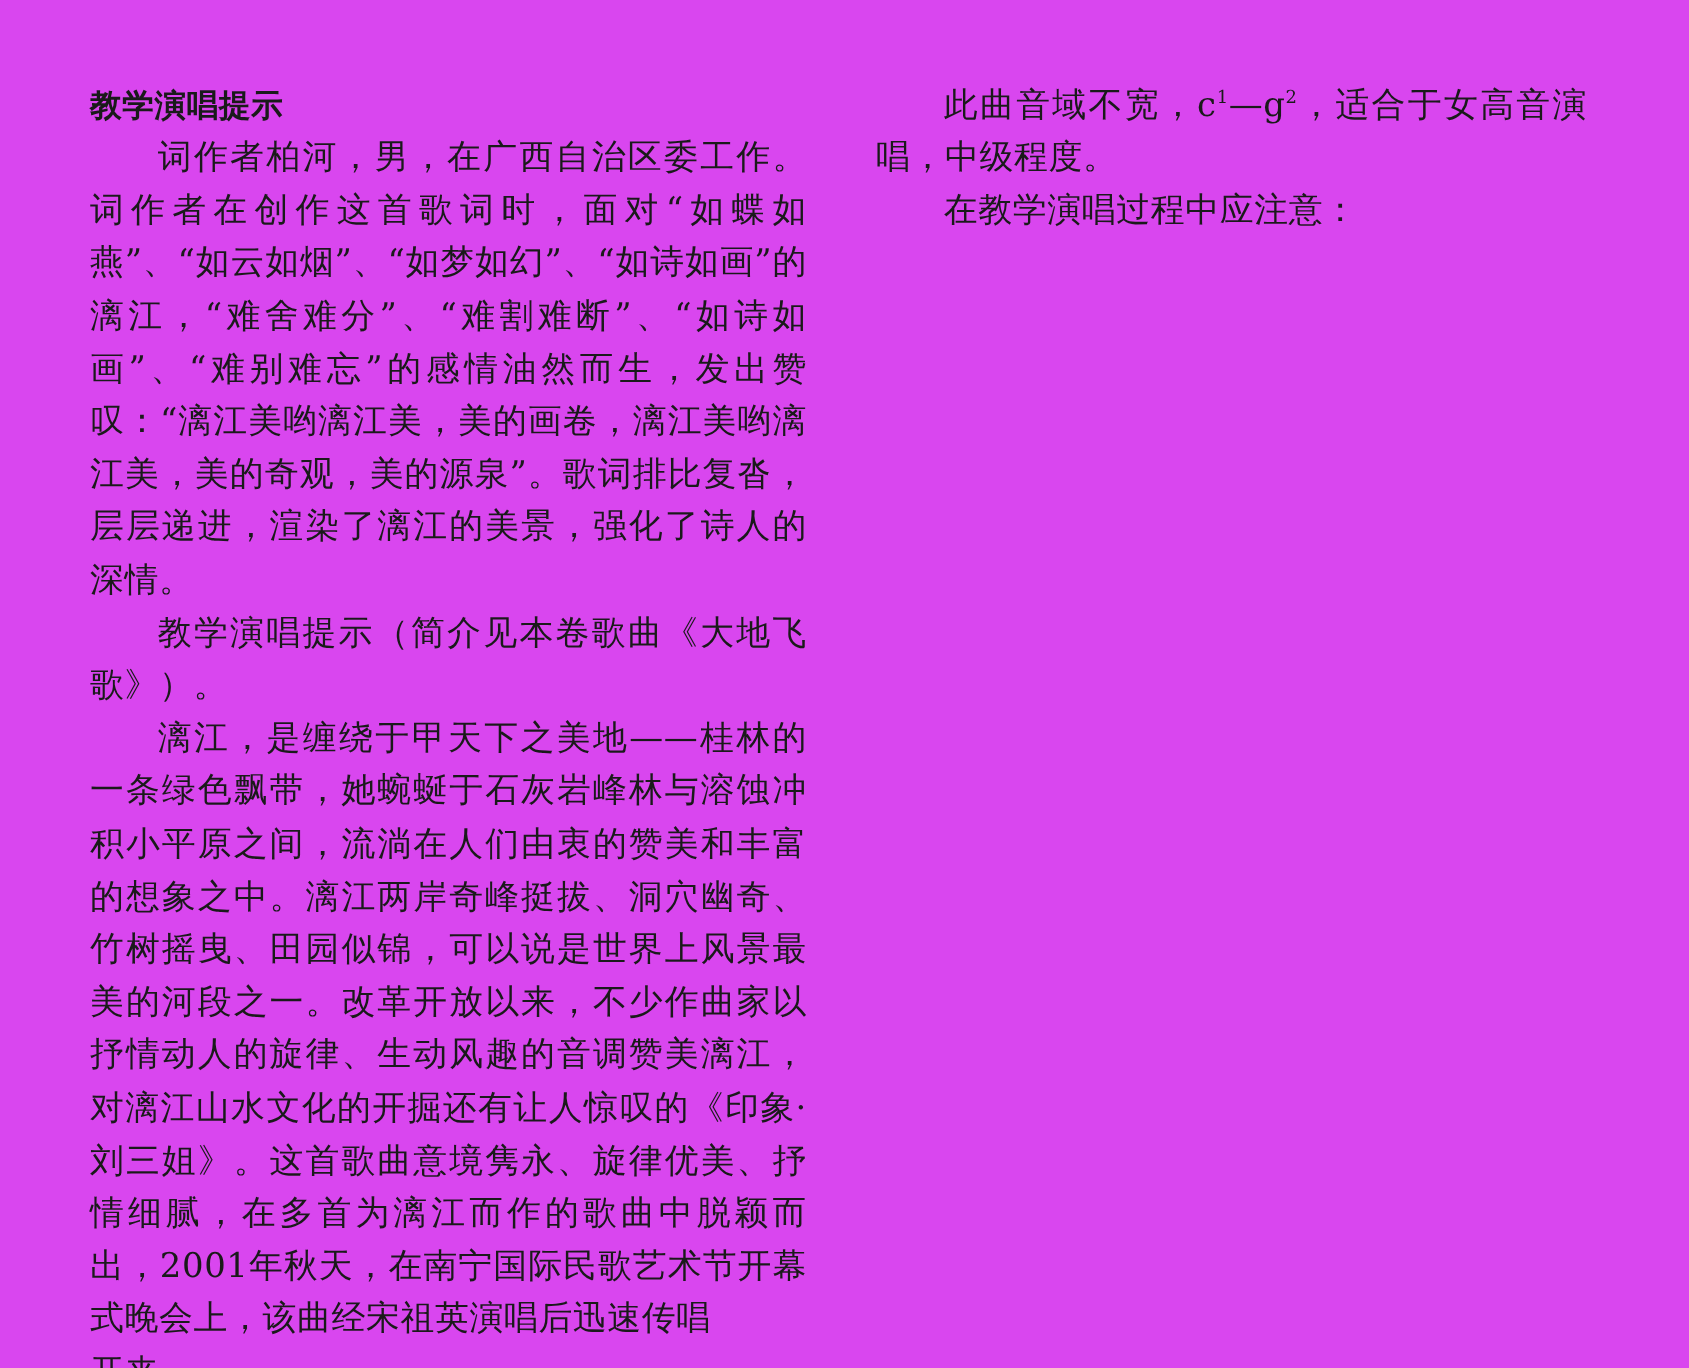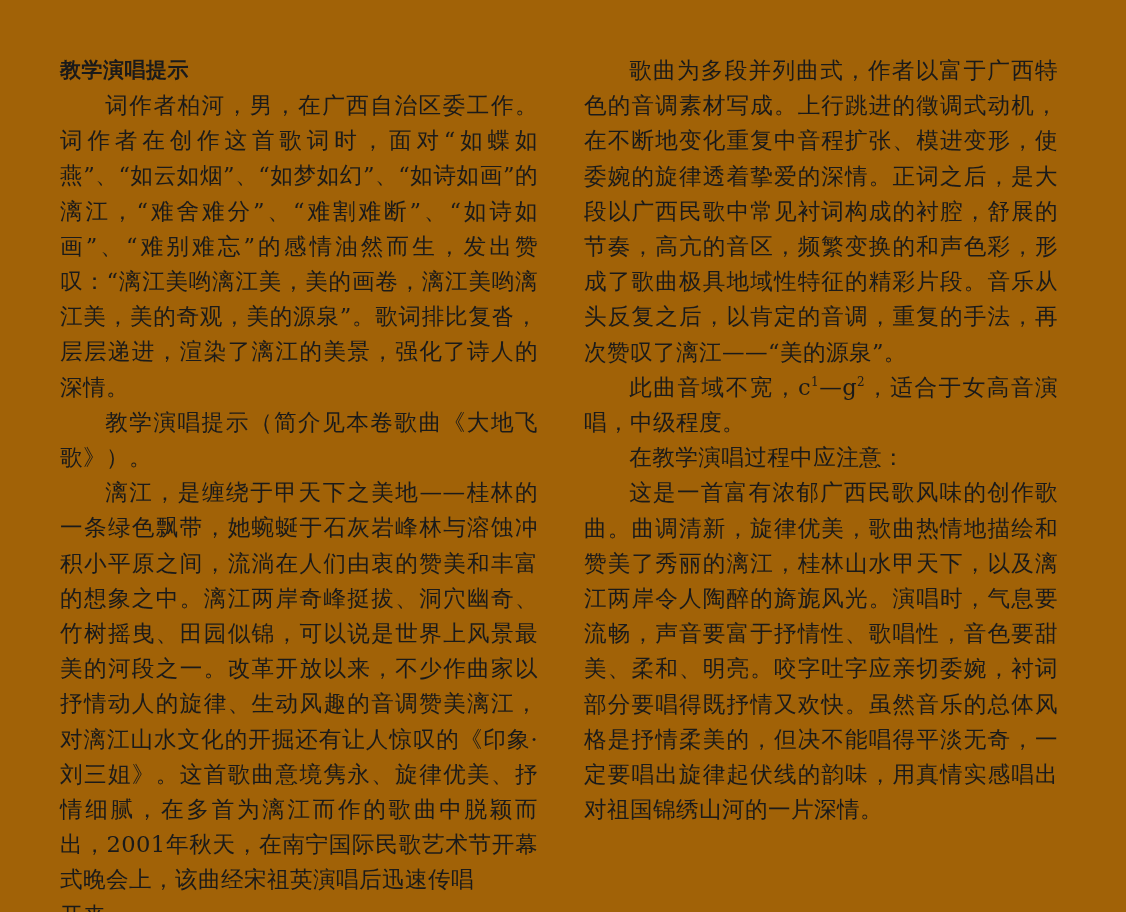--- a/index.html
+++ b/index.html
@@ -13,21 +13,21 @@
       overflow: hidden;
       position: relative;
       font-family: "DejaVu Serif", "Liberation Serif", serif;
       color: #1a1a1a;
     }
     .page {
       position: absolute;
       left: 0; top: 0;
       width: 1126px;
       height: 912px;
-      background: #a16207;
+      background: #d946ef;
     }
     .col {
       position: absolute;
       top: 53px;
     }
     .col-left {
       left: 60px;
       width: 478px;
     }
     .col-right {
@@ -72,19 +72,17 @@
 
   <div class="col col-left">
     <h2 class="heading">教学演唱提示</h2>
     <p class="para indent">词作者柏河，男，在广西自治区委工作。词作者在创作这首歌词时，面对“如蝶如燕”、“如云如烟”、“如梦如幻”、“如诗如画”的漓江，“难舍难分”、“难割难断”、“如诗如画”、“难别难忘”的感情油然而生，发出赞叹：“漓江美哟漓江美，美的画卷，漓江美哟漓江美，美的奇观，美的源泉”。歌词排比复沓，层层递进，渲染了漓江的美景，强化了诗人的深情。</p>
     <p class="para indent">教学演唱提示（简介见本卷歌曲《大地飞歌》）。</p>
     <p class="para indent">漓江，是缠绕于甲天下之美地——桂林的一条绿色飘带，她蜿蜒于石灰岩峰林与溶蚀冲积小平原之间，流淌在人们由衷的赞美和丰富的想象之中。漓江两岸奇峰挺拔、洞穴幽奇、竹树摇曳、田园似锦，可以说是世界上风景最美的河段之一。改革开放以来，不少作曲家以抒情动人的旋律、生动风趣的音调赞美漓江，对漓江山水文化的开掘还有让人惊叹的《印象·刘三姐》。这首歌曲意境隽永、旋律优美、抒情细腻，在多首为漓江而作的歌曲中脱颖而出，2001年秋天，在南宁国际民歌艺术节开幕式晚会上，该曲经宋祖英演唱后迅速传唱</p>
     <p class="para cut">开来</p>
   </div>
 
   <div class="col col-right">
-    <p class="para indent">歌曲为多段并列曲式，作者以富于广西特色的音调素材写成。上行跳进的徵调式动机，在不断地变化重复中音程扩张、模进变形，使委婉的旋律透着挚爱的深情。正词之后，是大段以广西民歌中常见衬词构成的衬腔，舒展的节奏，高亢的音区，频繁变换的和声色彩，形成了歌曲极具地域性特征的精彩片段。音乐从头反复之后，以肯定的音调，重复的手法，再次赞叹了漓江——“美的源泉”。</p>
     <p class="para indent"><span>此曲音域不宽，c</span><sup>1</sup><span>—g</span><sup>2</sup><span>，适合于女高音演唱，中级程度。</span></p>
     <p class="para indent">在教学演唱过程中应注意：</p>
-    <p class="para indent">这是一首富有浓郁广西民歌风味的创作歌曲。曲调清新，旋律优美，歌曲热情地描绘和赞美了秀丽的漓江，桂林山水甲天下，以及漓江两岸令人陶醉的旖旎风光。演唱时，气息要流畅，声音要富于抒情性、歌唱性，音色要甜美、柔和、明亮。咬字吐字应亲切委婉，衬词部分要唱得既抒情又欢快。虽然音乐的总体风格是抒情柔美的，但决不能唱得平淡无奇，一定要唱出旋律起伏线的韵味，用真情实感唱出对祖国锦绣山河的一片深情。</p>
   </div>
 
 </div>
 
 </body></html>

